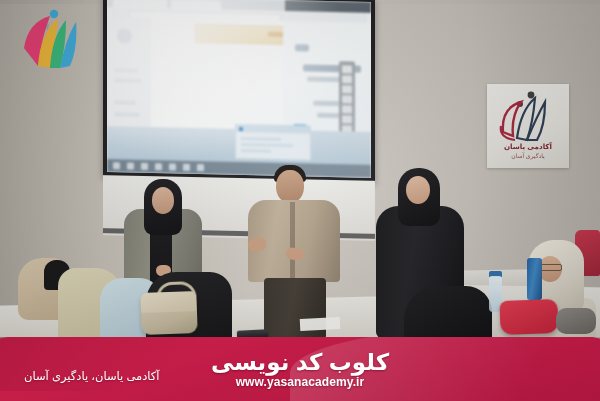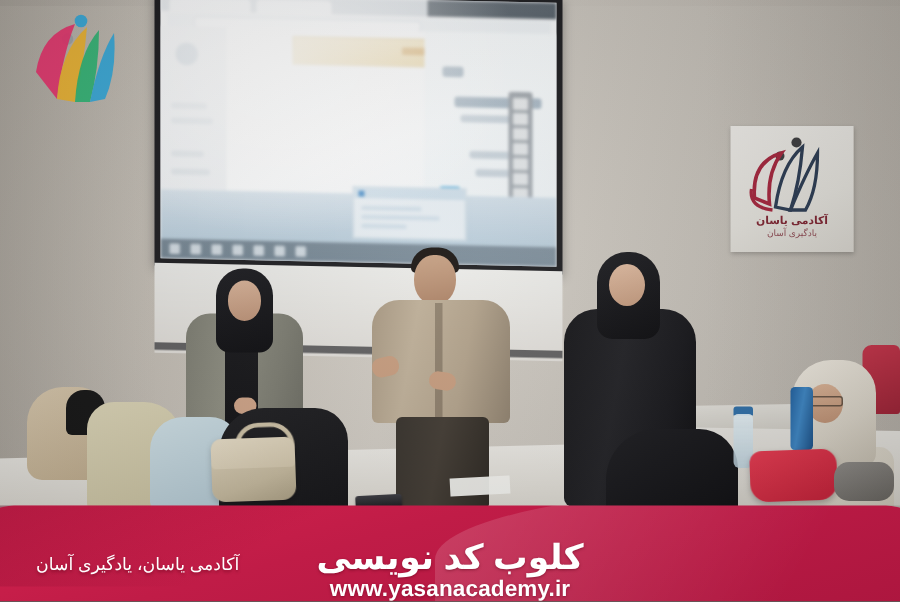--- a/index.html
+++ b/index.html
@@ -432,36 +432,36 @@
   .banner-dark-swoop {
     position: absolute;
     left: -30px; bottom: 10px;
     width: 280px; height: 70px;
     background: linear-gradient(150deg, rgba(120,10,42,.45), rgba(120,10,42,0) 70%);
     border-radius: 48% 70% 0 0 / 60% 60% 0 0;
   }
 
   .banner-center {
     position: absolute;
-    left: 0; bottom: 0; width: 600px;
+    left: 0; bottom: 12px; width: 600px;
     text-align: center;
     direction: rtl;
     z-index: 3;
   }
   .banner-title {
     color: #ffffff;
     font-size: 23px;
     font-weight: bold;
     letter-spacing: .4px;
     line-height: 1.05;
     text-shadow: 0 1px 2px rgba(90,0,25,.5);
   }
   .banner-url {
     color: #ffffff;
-    font-size: 15px;
+    font-size: 12px;
     font-weight: bold;
     direction: ltr;
     letter-spacing: .1px;
     margin-top: 1px;
     text-shadow: 0 1px 2px rgba(90,0,25,.5);
   }
   .banner-side {
     position: absolute;
     bottom: 18px;
     color: #ffffff;

